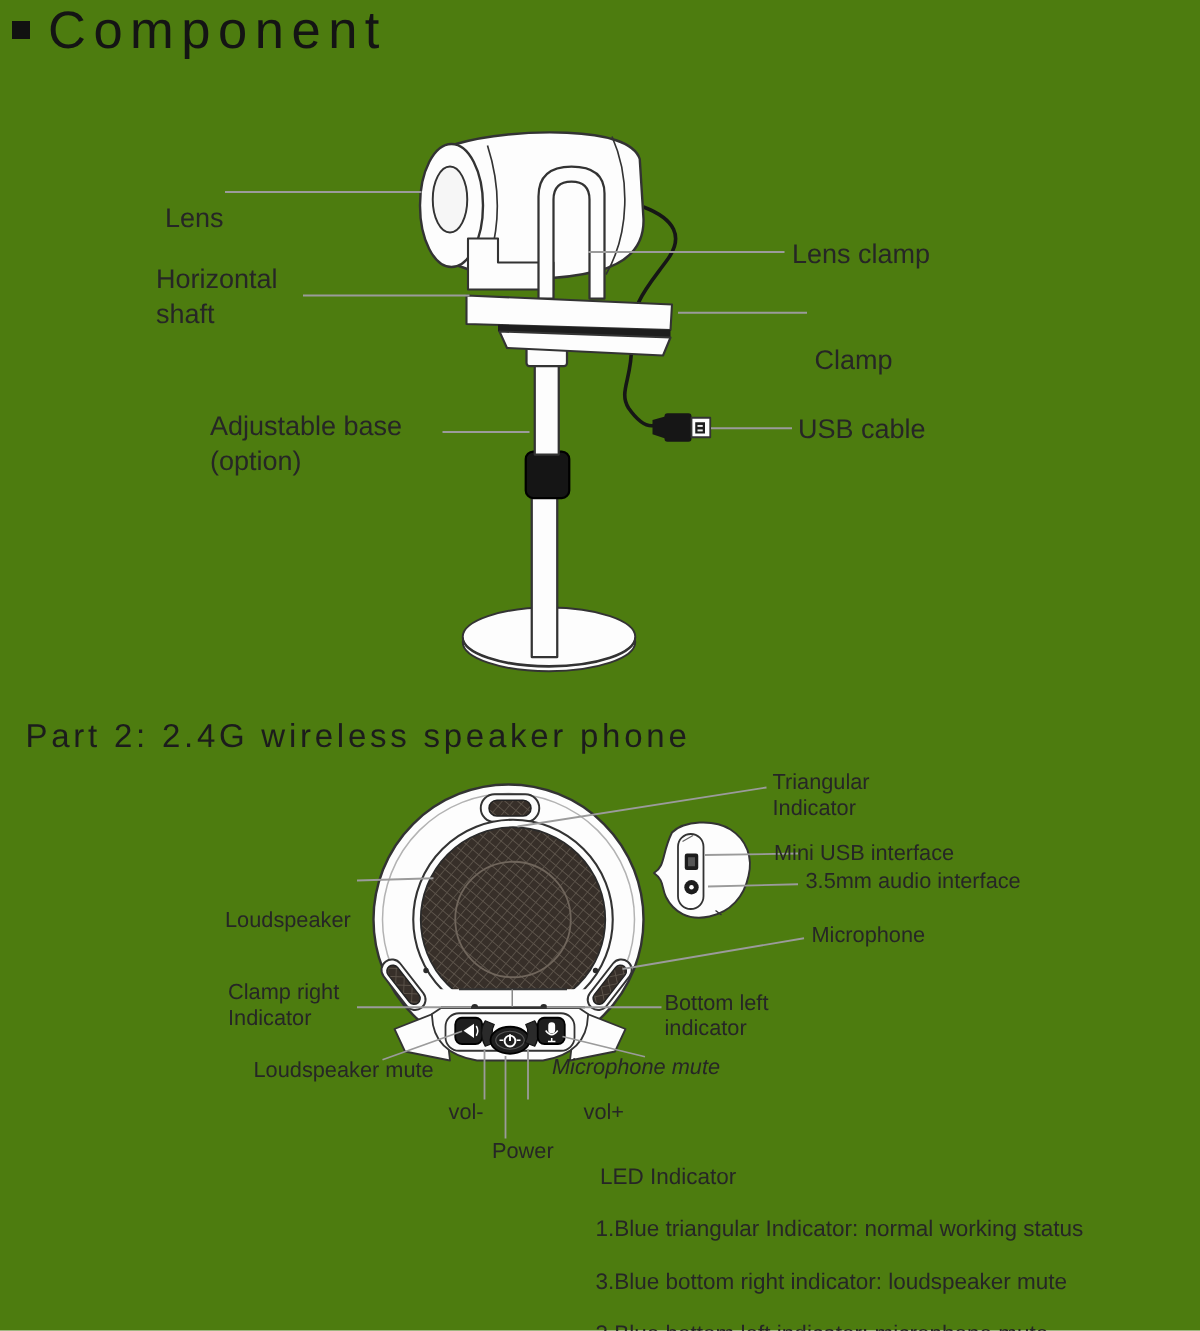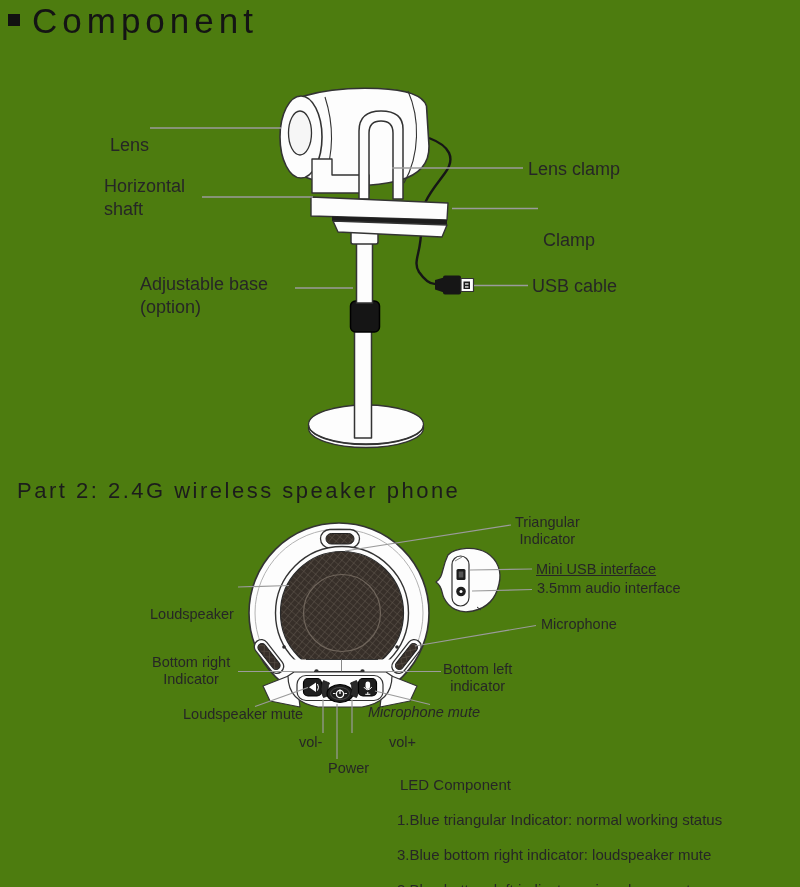--- a/index.html
+++ b/index.html
@@ -5,21 +5,21 @@
   html,body{margin:0;padding:0;}
   body{width:800px;height:887px;overflow:hidden;background:#f2f2f2;
        font-family:"Liberation Sans",sans-serif;}
   #stage{position:absolute;left:0;top:0;width:800px;height:887px;background:#4d7c0f;}
   #art{position:absolute;left:0;top:0;}
   .abs{position:absolute;white-space:pre-line;}
   .title{font-size:35px;letter-spacing:5px;color:#141414;}
   .bullet{width:12px;height:12px;background:#111;}
   .part-heading{font-size:22px;letter-spacing:2.5px;color:#1c1c1c;}
   .lbl1{font-size:18px;color:#262626;line-height:23px;}
-  .lbl2{font-size:14.5px;color:#262626;line-height:17px;text-align:center;}
+  .lbl2{font-size:14.5px;color:#262626;line-height:17px;}
   .led-head{font-size:15px;color:#262626;}
   .led-note{font-size:15px;color:#262626;line-height:17px;white-space:nowrap;}
 </style>
 </head>
 <body>
 
 <div id="stage">
 
 <svg id="art" width="800" height="887" viewBox="0 0 800 887">
   <defs>
@@ -186,34 +186,34 @@
 shaft</div>
 <div class="abs lbl1" style="left:528px;top:158px;">Lens clamp</div>
 <div class="abs lbl1" style="left:543px;top:197px;margin-top:32px;">Clamp</div>
 <div class="abs lbl1" style="left:532px;top:275px;">USB cable</div>
 
 <div class="abs part-heading" style="left:17px;top:478px;">Part 2: 2.4G wireless speaker phone</div>
 
 <div class="abs lbl2" style="left:515px;top:514px;">Triangular
 Indicator</div>
 <div class="abs lbl2" style="left:150px;top:606px;">Loudspeaker</div>
-<div class="abs lbl2" style="left:536px;top:561px;text-decoration:underline;">Mini USB interface</div>
+<div class="abs lbl2" style="left:516px;top:561px;">Mini USB interface</div>
 <div class="abs lbl2" style="left:537px;top:580px;">3.5mm audio interface</div>
 <div class="abs lbl2" style="left:541px;top:616px;">Microphone</div>
-<div class="abs lbl2" style="left:152px;top:654px;">Bottom right
+<div class="abs lbl2" style="left:152px;top:654px;">Clamp right
 Indicator</div>
 <div class="abs lbl2" style="left:443px;top:661px;">Bottom left
 indicator</div>
-<div class="abs lbl2" style="left:183px;top:706px;">Loudspeaker mute</div>
+<div class="abs lbl2" style="left:169px;top:706px;">Loudspeaker mute</div>
 <div class="abs lbl2" style="left:368px;top:704px;font-style:italic;">Microphone mute</div>
 <div class="abs lbl2" style="left:299px;top:734px;">vol-</div>
 <div class="abs lbl2" style="left:346px;top:734px;margin-left:43px;">vol+</div>
 <div class="abs lbl2" style="left:328px;top:760px;">Power</div>
 
-<div class="abs led-head" style="left:400px;top:776px;">LED Component</div>
+<div class="abs led-head" style="left:400px;top:776px;">LED Indicator</div>
 <div class="abs" style="left:397px;top:793px;">
   <div class="led-note">1.Blue triangular Indicator: normal working status</div>
   <div class="led-note">3.Blue bottom right indicator: loudspeaker mute</div>
   <div class="led-note">3.Blue bottom left indicator: microphone mute</div>
   
   
 </div>
 
 </div>
 

